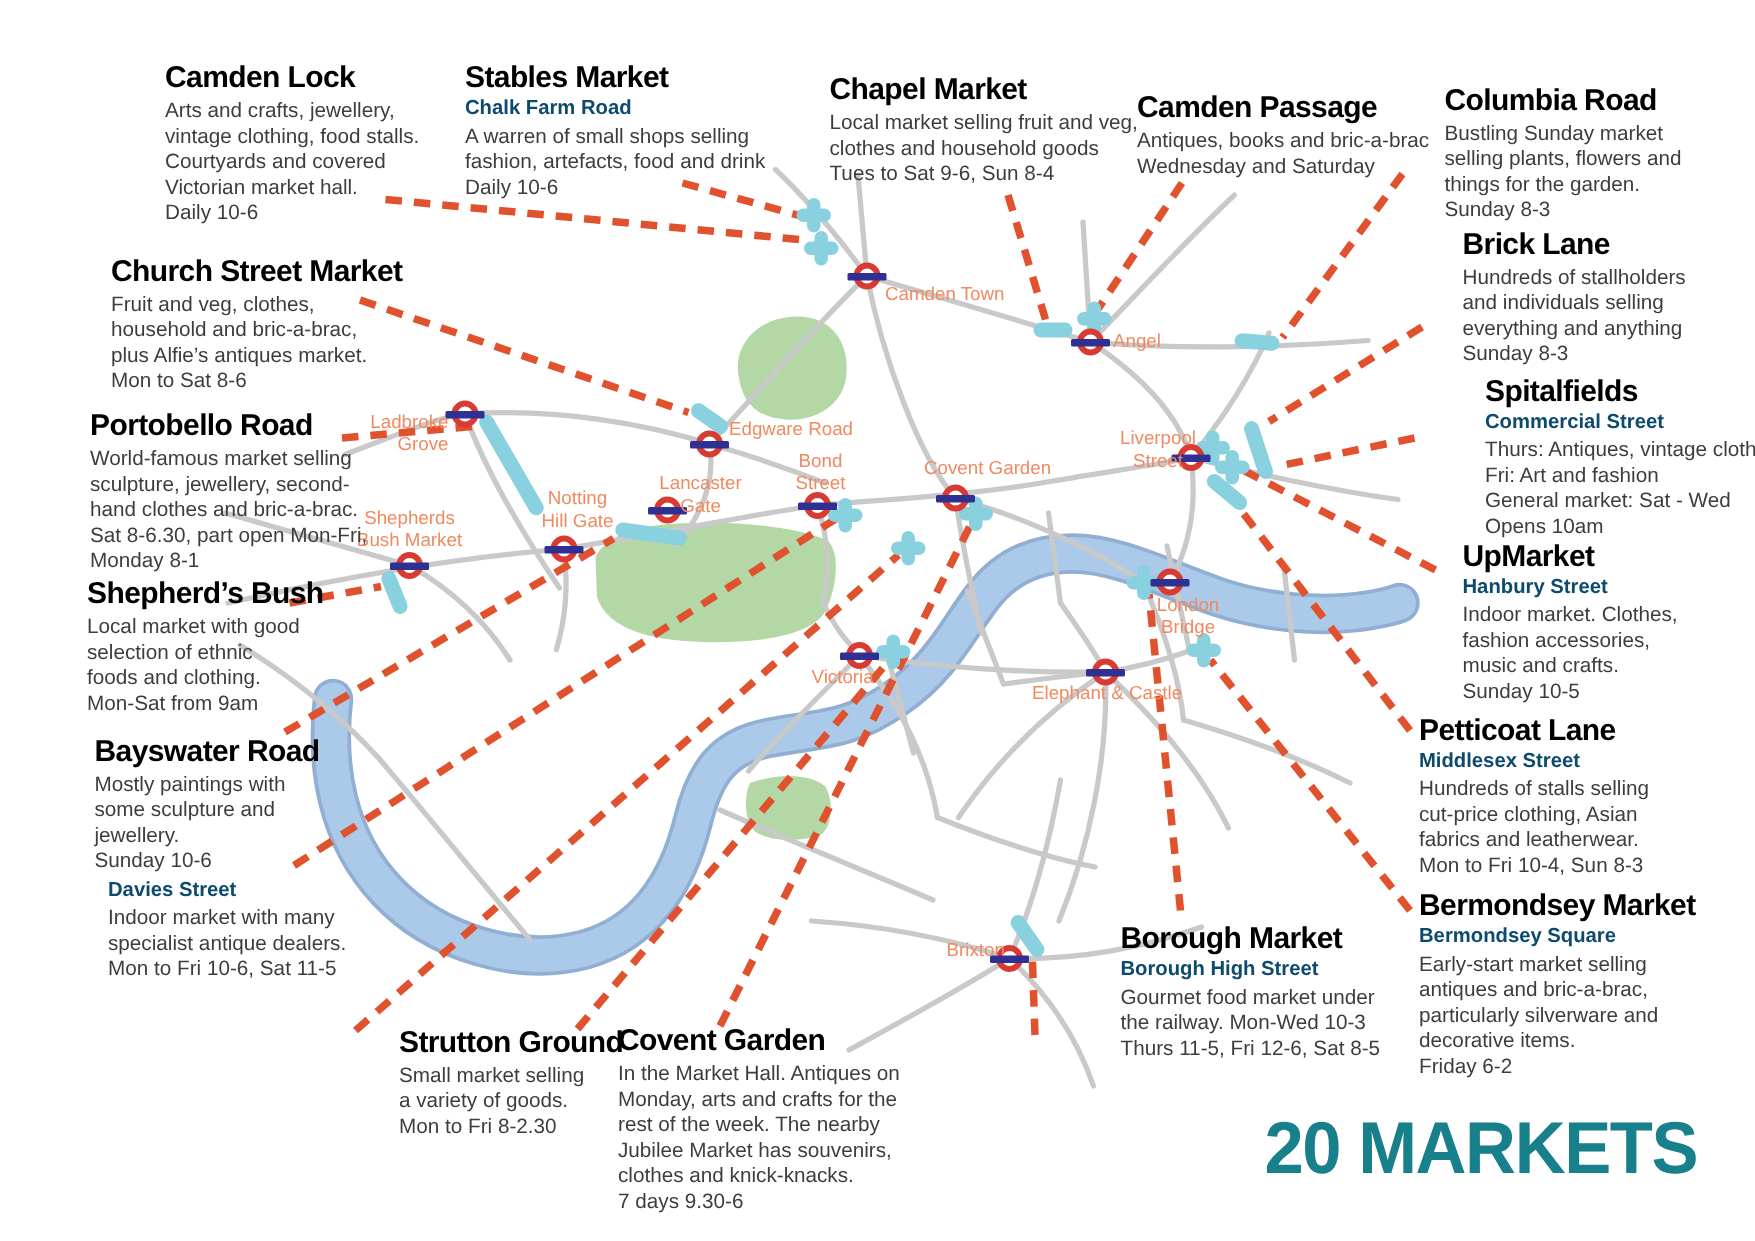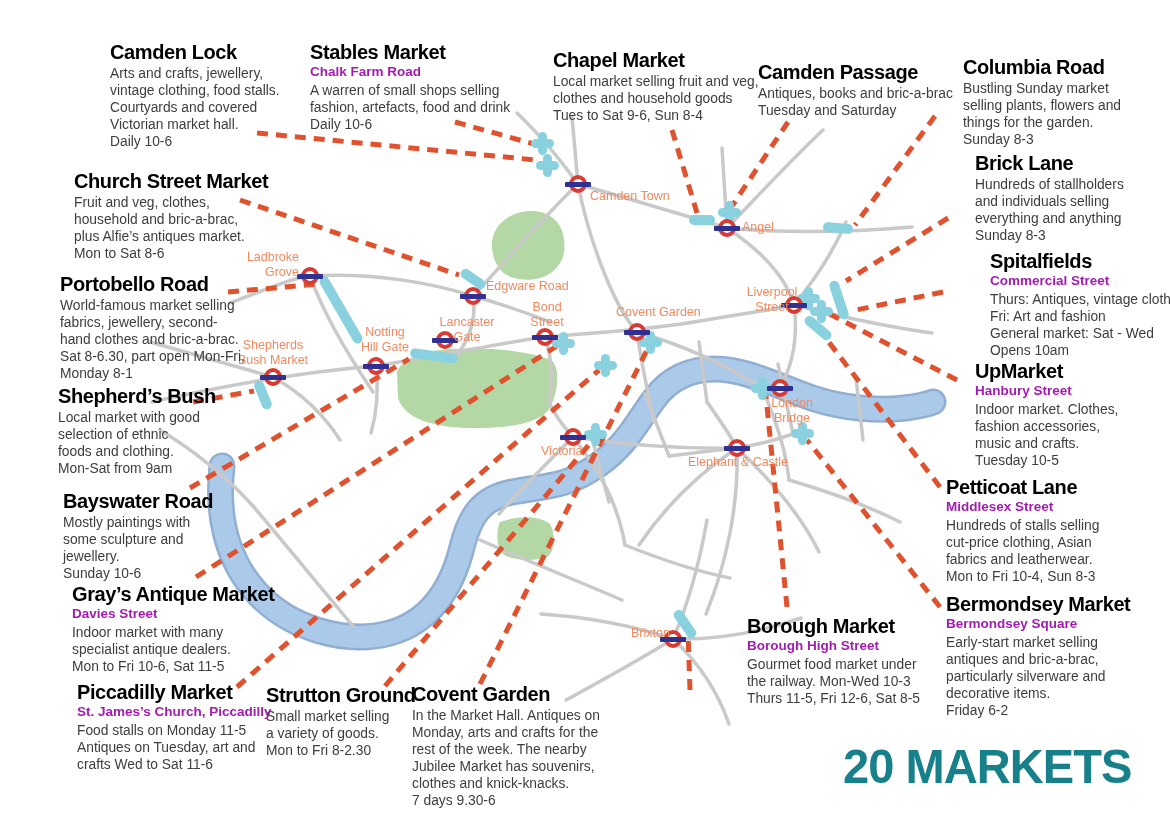--- a/index.html
+++ b/index.html
@@ -7,26 +7,26 @@
           font-family:"Liberation Sans",sans-serif;}
   #map-svg{position:absolute;left:0;top:0;}
   .park{fill:var(--park);stroke:none;}
   .river-casing{fill:none;stroke:var(--river-edge);stroke-width:27;stroke-linecap:round;}
   .river-fill{fill:none;stroke:var(--river);stroke-width:22;stroke-linecap:round;}
   .road{fill:none;stroke:var(--road);stroke-width:3.5;stroke-linecap:round;}
   .leader{fill:none;stroke:var(--leader);stroke-width:5;stroke-dasharray:11 8;}
   #overlay{position:absolute;left:0;top:0;width:1170px;height:827px;}
   .market{position:absolute;color:var(--body);}
   .market .m-title{font-size:20px;line-height:21px;font-weight:bold;color:#000;letter-spacing:-0.4px;white-space:nowrap;}
-  .market .m-street{font-size:13.5px;line-height:16px;font-weight:bold;color:#a21caf;white-space:nowrap;margin-top:1px;}
+  .market .m-street{font-size:13.5px;line-height:16px;font-weight:bold;color:#0c4a6e;white-space:nowrap;margin-top:1px;}
   .market .m-line{font-size:13.8px;line-height:17px;white-space:nowrap;}
   .market .m-body{margin-top:2px;}
   .station-label{position:absolute;color:var(--station-label);font-size:12.5px;line-height:14.5px;white-space:nowrap;}
   .station-label.center{transform:translateX(-50%);text-align:center;}
-  .station-label.right{transform:translateX(-100%);text-align:right;}
+  .station-label.right{transform:translateX(-100%);text-align:right;margin-top:24px;}
   .roundel{position:absolute;width:26px;height:18px;}
   .roundel .ring{position:absolute;left:4px;top:0;width:18px;height:18px;box-sizing:border-box;
                  border:4px solid var(--roundel-ring);border-radius:50%;background:#fff;}
   .roundel .rbar{position:absolute;left:0;top:6.5px;width:26px;height:5px;background:var(--roundel-bar);border-radius:1px;}
   .cross{position:absolute;width:23px;height:23px;}
   .cross::before{content:"";position:absolute;left:0;top:7px;width:23px;height:9px;border-radius:4.5px;background:var(--marker);}
   .cross::after{content:"";position:absolute;left:7px;top:0;width:9px;height:23px;border-radius:4.5px;background:var(--marker);}
   .mbar{position:absolute;height:10px;border-radius:5px;background:var(--marker);}
   .big-title{position:absolute;left:843px;top:738px;font-size:49px;font-weight:bold;
              letter-spacing:-1px;transform:scaleX(0.96);transform-origin:left center;
@@ -267,21 +267,21 @@
         <div class="m-body">
           <div class="m-line">Local market selling fruit and veg,</div>
           <div class="m-line">clothes and household goods</div>
           <div class="m-line">Tues to Sat 9-6, Sun 8-4</div>
         </div>
       </div>
       <div class="market" style="left: 758px; top: 62px;">
         <div class="m-title">Camden Passage</div>
         <div class="m-body">
           <div class="m-line">Antiques, books and bric-a-brac</div>
-          <div class="m-line">Tuesday and Saturday</div>
+          <div class="m-line">Wednesday and Saturday</div>
         </div>
       </div>
       <div class="market" style="left: 963px; top: 57px;">
         <div class="m-title">Columbia Road</div>
         <div class="m-body">
           <div class="m-line">Bustling Sunday market</div>
           <div class="m-line">selling plants, flowers and</div>
           <div class="m-line">things for the garden.</div>
           <div class="m-line">Sunday 8-3</div>
         </div>
@@ -305,21 +305,21 @@
           <div class="m-line">Opens 10am</div>
         </div>
       </div>
       <div class="market" style="left: 975px; top: 361px;">
         <div class="m-title">UpMarket</div>
         <div class="m-street">Hanbury Street</div>
         <div class="m-body">
           <div class="m-line">Indoor market. Clothes,</div>
           <div class="m-line">fashion accessories,</div>
           <div class="m-line">music and crafts.</div>
-          <div class="m-line">Tuesday 10-5</div>
+          <div class="m-line">Sunday 10-5</div>
         </div>
       </div>
       <div class="market" style="left: 946px; top: 477px;">
         <div class="m-title">Petticoat Lane</div>
         <div class="m-street">Middlesex Street</div>
         <div class="m-body">
           <div class="m-line">Hundreds of stalls selling</div>
           <div class="m-line">cut-price clothing, Asian</div>
           <div class="m-line">fabrics and leatherwear.</div>
           <div class="m-line">Mon to Fri 10-4, Sun 8-3</div>
@@ -342,21 +342,21 @@
           <div class="m-line">Fruit and veg, clothes,</div>
           <div class="m-line">household and bric-a-brac,</div>
           <div class="m-line">plus Alfie’s antiques market.</div>
           <div class="m-line">Mon to Sat 8-6</div>
         </div>
       </div>
       <div class="market" style="left: 60px; top: 274px;">
         <div class="m-title">Portobello Road</div>
         <div class="m-body">
           <div class="m-line">World-famous market selling</div>
-          <div class="m-line">fabrics, jewellery, second-</div>
+          <div class="m-line">sculpture, jewellery, second-</div>
           <div class="m-line">hand clothes and bric-a-brac.</div>
           <div class="m-line">Sat 8-6.30, part open Mon-Fri,</div>
           <div class="m-line">Monday 8-1</div>
         </div>
       </div>
       <div class="market" style="left: 58px; top: 386px;">
         <div class="m-title">Shepherd’s Bush</div>
         <div class="m-body">
           <div class="m-line">Local market with good</div>
           <div class="m-line">selection of ethnic</div>
@@ -367,35 +367,25 @@
       <div class="market" style="left: 63px; top: 491px;">
         <div class="m-title">Bayswater Road</div>
         <div class="m-body">
           <div class="m-line">Mostly paintings with</div>
           <div class="m-line">some sculpture and</div>
           <div class="m-line">jewellery.</div>
           <div class="m-line">Sunday 10-6</div>
         </div>
       </div>
       <div class="market" style="left: 72px; top: 584px;">
-        <div class="m-title">Gray’s Antique Market</div>
         <div class="m-street">Davies Street</div>
         <div class="m-body">
           <div class="m-line">Indoor market with many</div>
           <div class="m-line">specialist antique dealers.</div>
           <div class="m-line">Mon to Fri 10-6, Sat 11-5</div>
-        </div>
-      </div>
-      <div class="market" style="left: 77px; top: 682px;">
-        <div class="m-title">Piccadilly Market</div>
-        <div class="m-street">St. James’s Church, Piccadilly</div>
-        <div class="m-body">
-          <div class="m-line">Food stalls on Monday 11-5</div>
-          <div class="m-line">Antiques on Tuesday, art and</div>
-          <div class="m-line">crafts Wed to Sat 11-6</div>
         </div>
       </div>
       <div class="market" style="left: 266px; top: 685px;">
         <div class="m-title">Strutton Ground</div>
         <div class="m-body">
           <div class="m-line">Small market selling</div>
           <div class="m-line">a variety of goods.</div>
           <div class="m-line">Mon to Fri 8-2.30</div>
         </div>
       </div>

